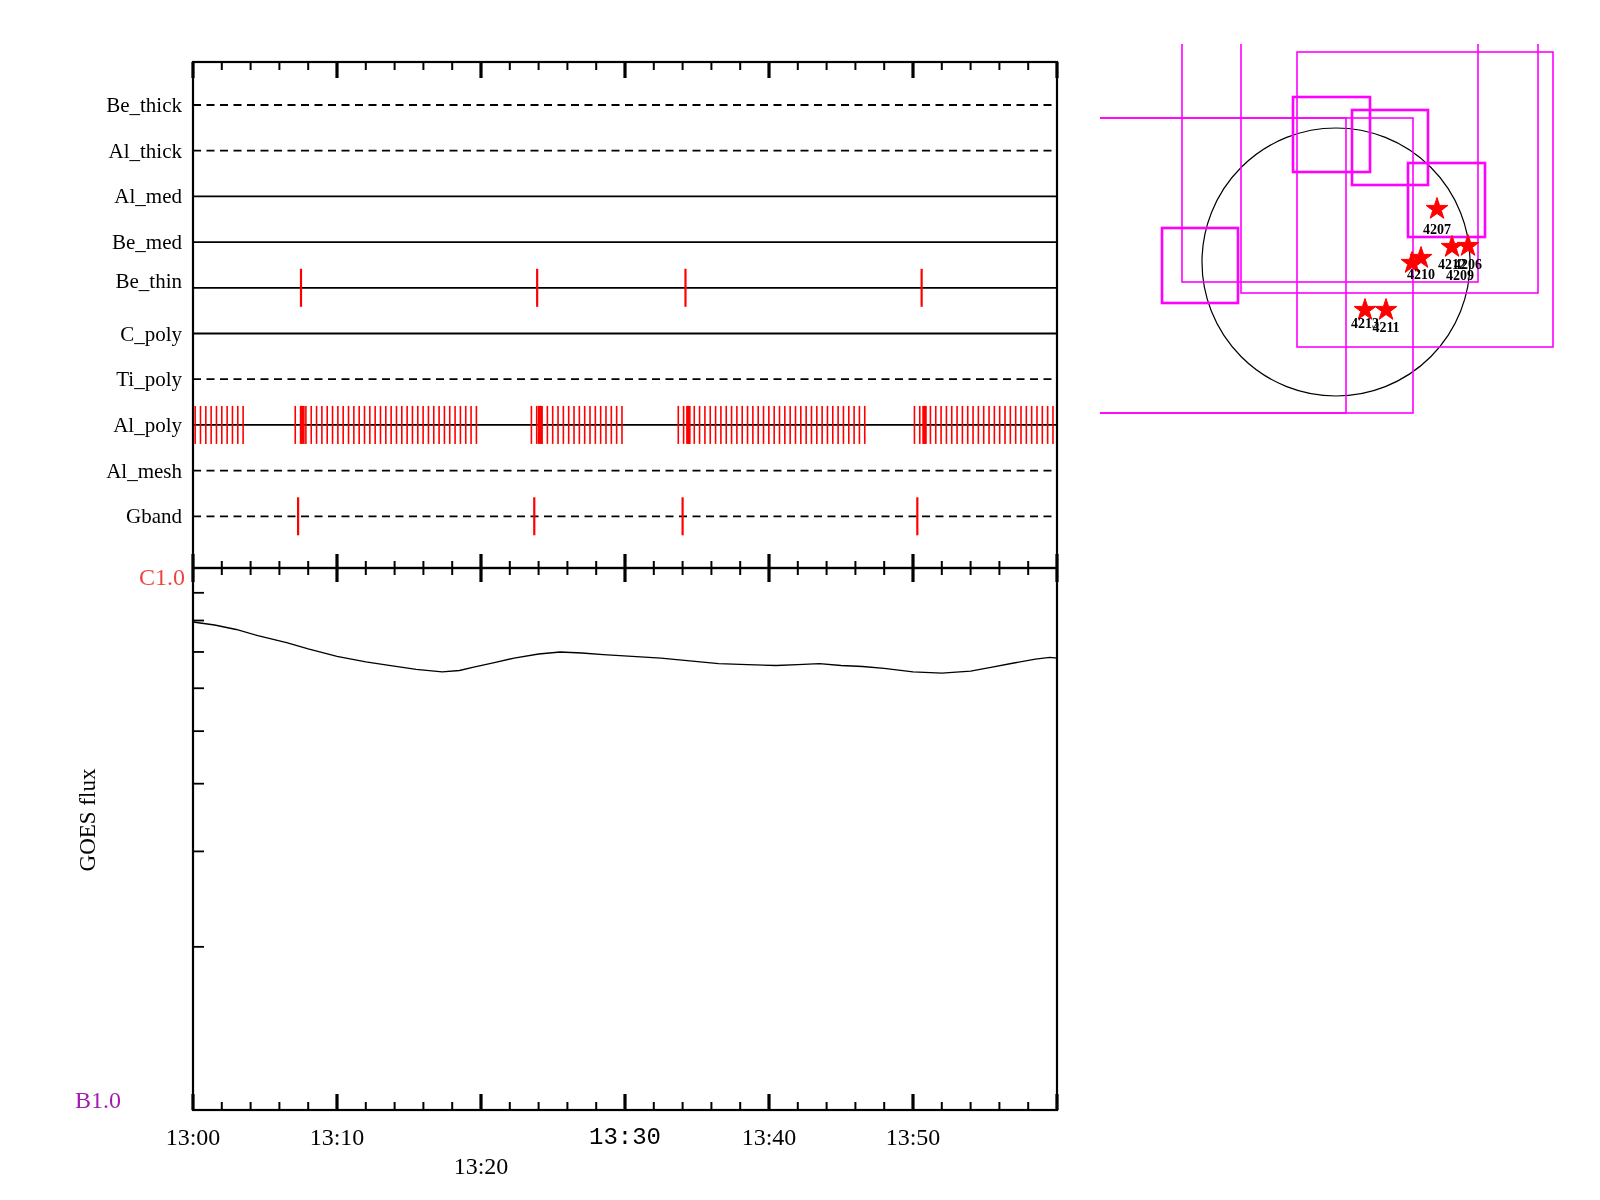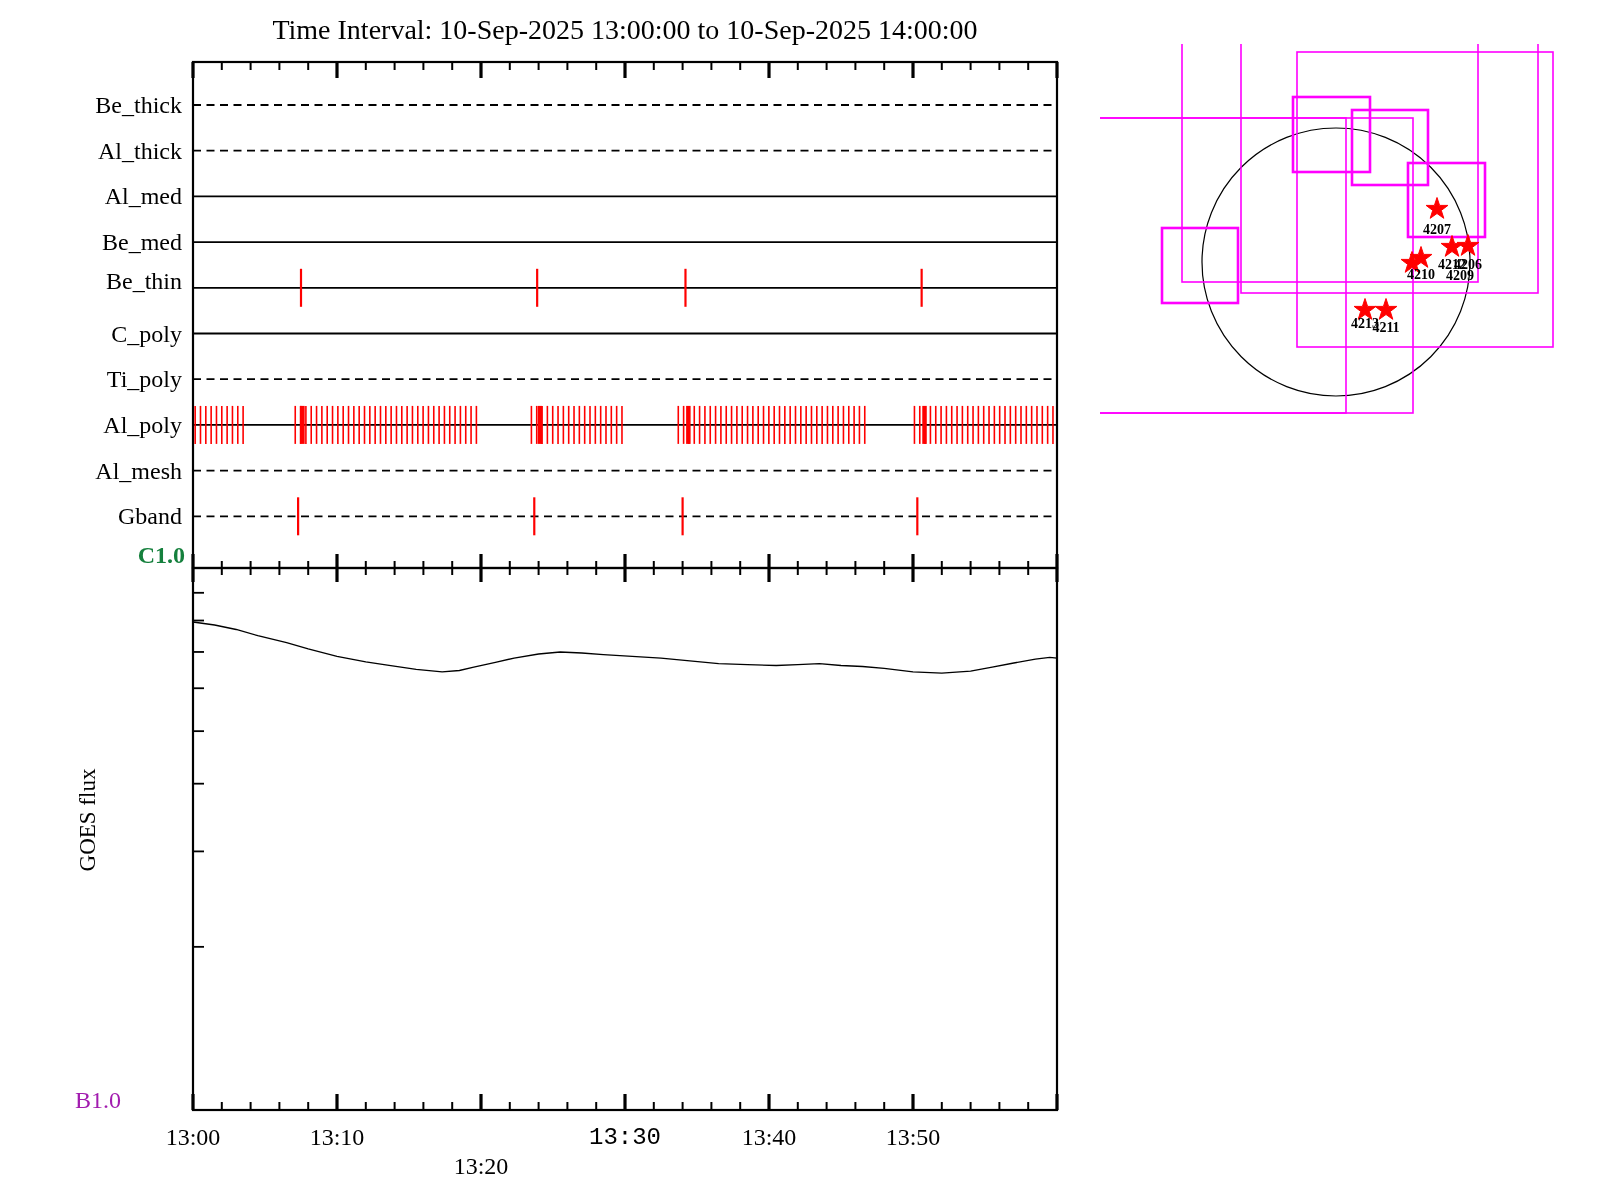--- a/index.html
+++ b/index.html
@@ -1,22 +1,22 @@
 <!DOCTYPE html>
 <html><head>
 <meta charset="utf-8">
 <style>
   html,body{margin:0;padding:0;background:#ffffff;}
   #canvas{position:relative;width:1600px;height:1200px;background:#ffffff;
           font-family:"Liberation Serif", serif;overflow:hidden;}
   #main-svg{position:absolute;left:0;top:0;}
   .abs{position:absolute;}
   #plot-title{left:153px;top:14px;width:944px;text-align:center;font-size:28px;color:#000;}
-  .row-label{left:30px;width:152px;height:28px;text-align:right;font-size:24px;color:#000;line-height:28px;}
-  .ytop{left:75px;top:542px;width:110px;text-align:right;font-size:24px;color:#15803d;font-weight:bold;}
+  .row-label{left:30px;width:152px;height:28px;text-align:right;font-size:21px;color:#000;line-height:28px;}
+  .ytop{left:75px;top:564px;width:110px;text-align:right;font-size:24px;color:#ef4444;}
   .ybot{left:75px;top:1087px;width:110px;text-align:left;font-size:24px;color:#a21caf;}
   #goes-ylabel{left:-12px;top:807px;width:200px;height:26px;text-align:center;
                font-size:23px;color:#000;transform:rotate(-90deg);}
   .xtick{width:110px;top:1124px;text-align:center;font-size:24px;color:#000;}
   .ar-label{position:absolute;width:70px;text-align:center;font-size:14px;font-weight:bold;color:#000;}
 </style>
 </head>
 <body>
 
 <div id="canvas">
@@ -286,21 +286,20 @@
         <rect x="1162" y="228" width="76" height="75" fill="none" stroke="#ff00ff" stroke-width="2.6"></rect>
         <polygon points="1437.0,197.5 1439.6,205.4 1447.9,205.4 1441.3,210.4 1443.8,218.3 1437.0,213.5 1430.2,218.3 1432.7,210.4 1426.1,205.4 1434.4,205.4" fill="#ff0000" stroke="#ff0000"></polygon>
         <polygon points="1452.0,235.5 1454.6,243.4 1462.9,243.4 1456.3,248.4 1458.8,256.3 1452.0,251.5 1445.2,256.3 1447.7,248.4 1441.1,243.4 1449.4,243.4" fill="#ff0000" stroke="#ff0000"></polygon>
         <polygon points="1468.0,234.5 1470.6,242.4 1478.9,242.4 1472.3,247.4 1474.8,255.3 1468.0,250.5 1461.2,255.3 1463.7,247.4 1457.1,242.4 1465.4,242.4" fill="#ff0000" stroke="#ff0000"></polygon>
         <polygon points="1421.0,246.5 1423.6,254.4 1431.9,254.4 1425.3,259.4 1427.8,267.3 1421.0,262.5 1414.2,267.3 1416.7,259.4 1410.1,254.4 1418.4,254.4" fill="#ff0000" stroke="#ff0000"></polygon>
         <polygon points="1412.0,251.5 1414.6,259.4 1422.9,259.4 1416.3,264.4 1418.8,272.3 1412.0,267.5 1405.2,272.3 1407.7,264.4 1401.1,259.4 1409.4,259.4" fill="#ff0000" stroke="#ff0000"></polygon>
         <polygon points="1365.0,298.5 1367.6,306.4 1375.9,306.4 1369.3,311.4 1371.8,319.3 1365.0,314.5 1358.2,319.3 1360.7,311.4 1354.1,306.4 1362.4,306.4" fill="#ff0000" stroke="#ff0000"></polygon>
         <polygon points="1386.0,298.5 1388.6,306.4 1396.9,306.4 1390.3,311.4 1392.8,319.3 1386.0,314.5 1379.2,319.3 1381.7,311.4 1375.1,306.4 1383.4,306.4" fill="#ff0000" stroke="#ff0000"></polygon>
       </svg>
     </svg>
-  <div id="plot-title" class="abs">Time Interval: 10-Sep-2025 13:00:00 to 10-Sep-2025 14:00:00</div>
   <div class="abs ytop">C1.0</div>
   <div class="abs ybot">B1.0</div>
   <div id="goes-ylabel" class="abs">GOES flux</div>
   <div id="row-labels">
       <div class="abs row-label" style="top: 91px;">Be_thick</div>
       <div class="abs row-label" style="top: 136.7px;">Al_thick</div>
       <div class="abs row-label" style="top: 182.4px;">Al_med</div>
       <div class="abs row-label" style="top: 228.1px;">Be_med</div>
       <div class="abs row-label" style="top: 267px;">Be_thin</div>
       <div class="abs row-label" style="top: 319.5px;">C_poly</div>

